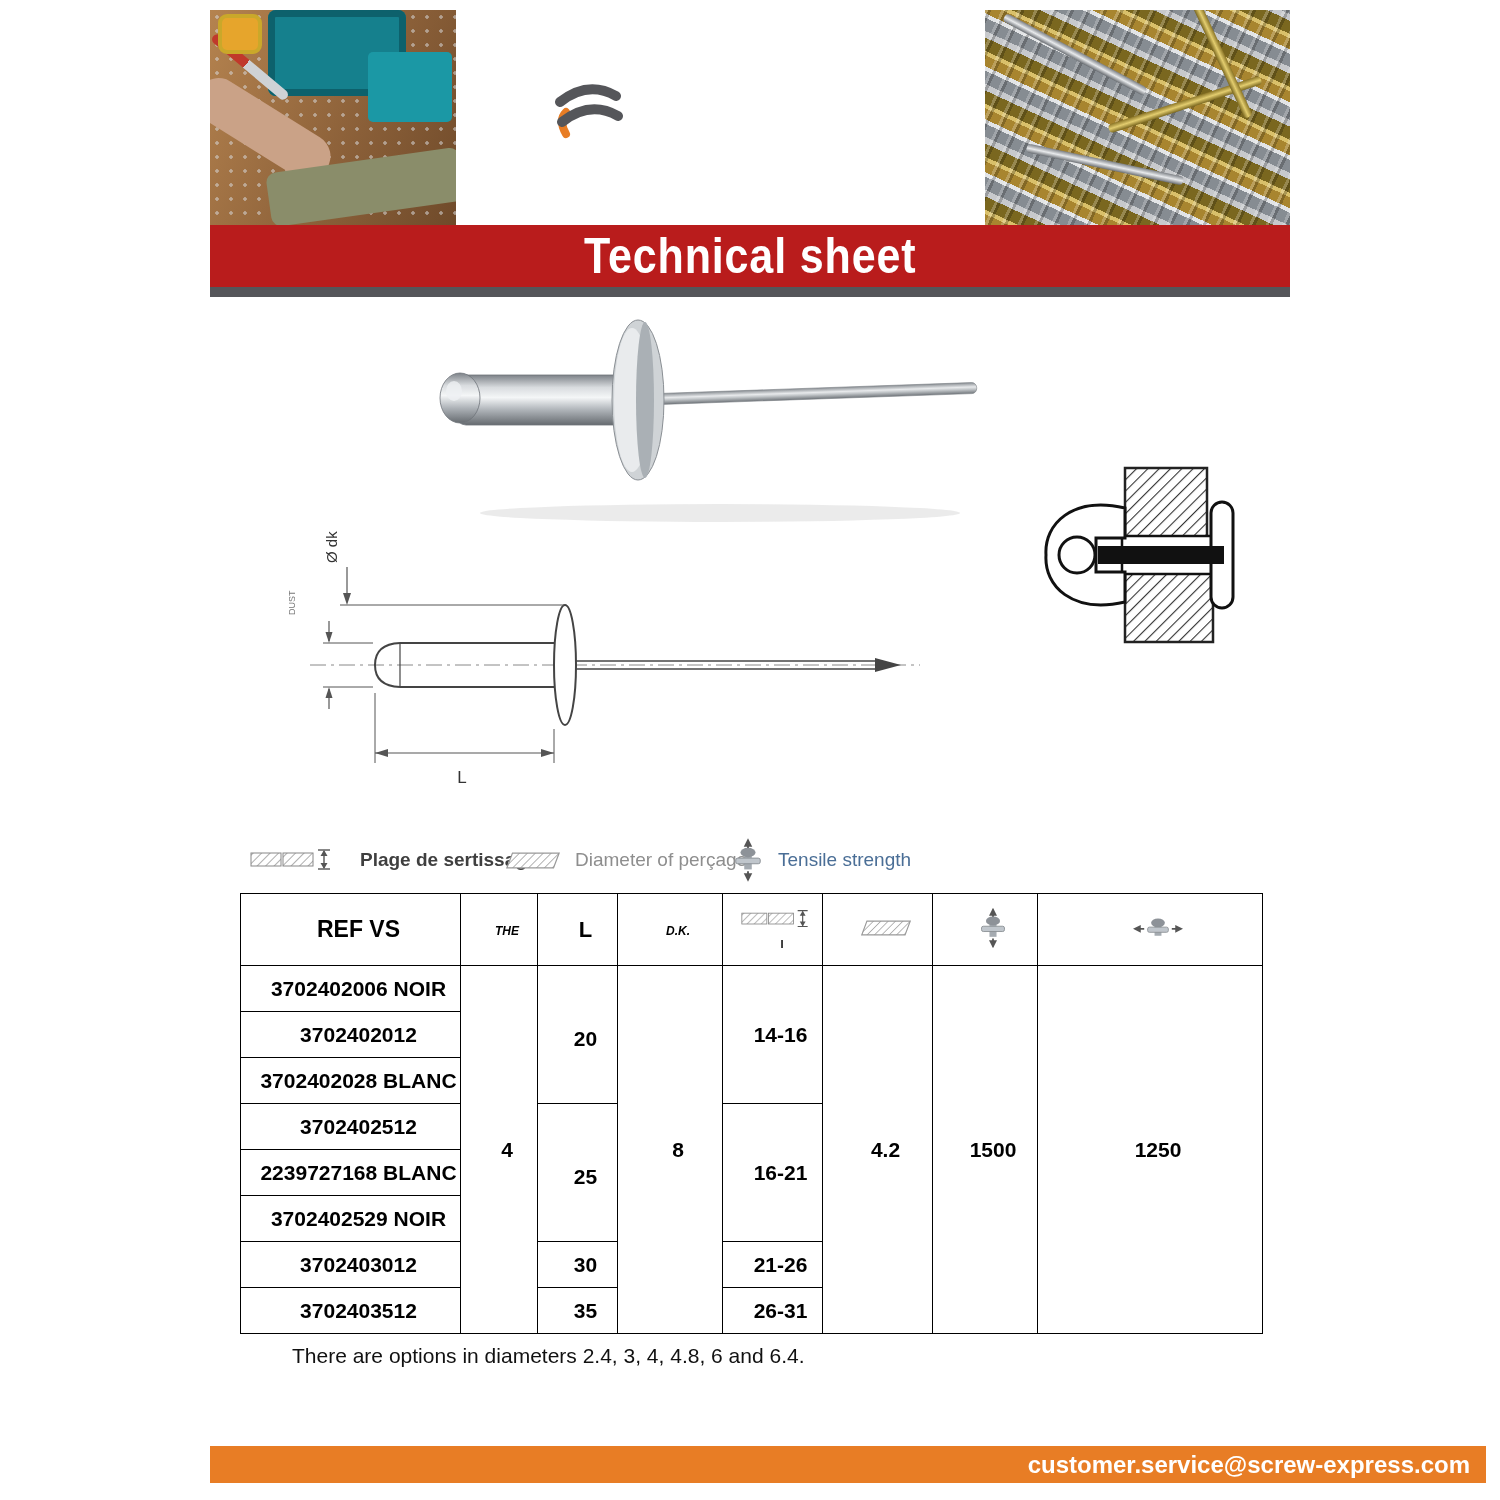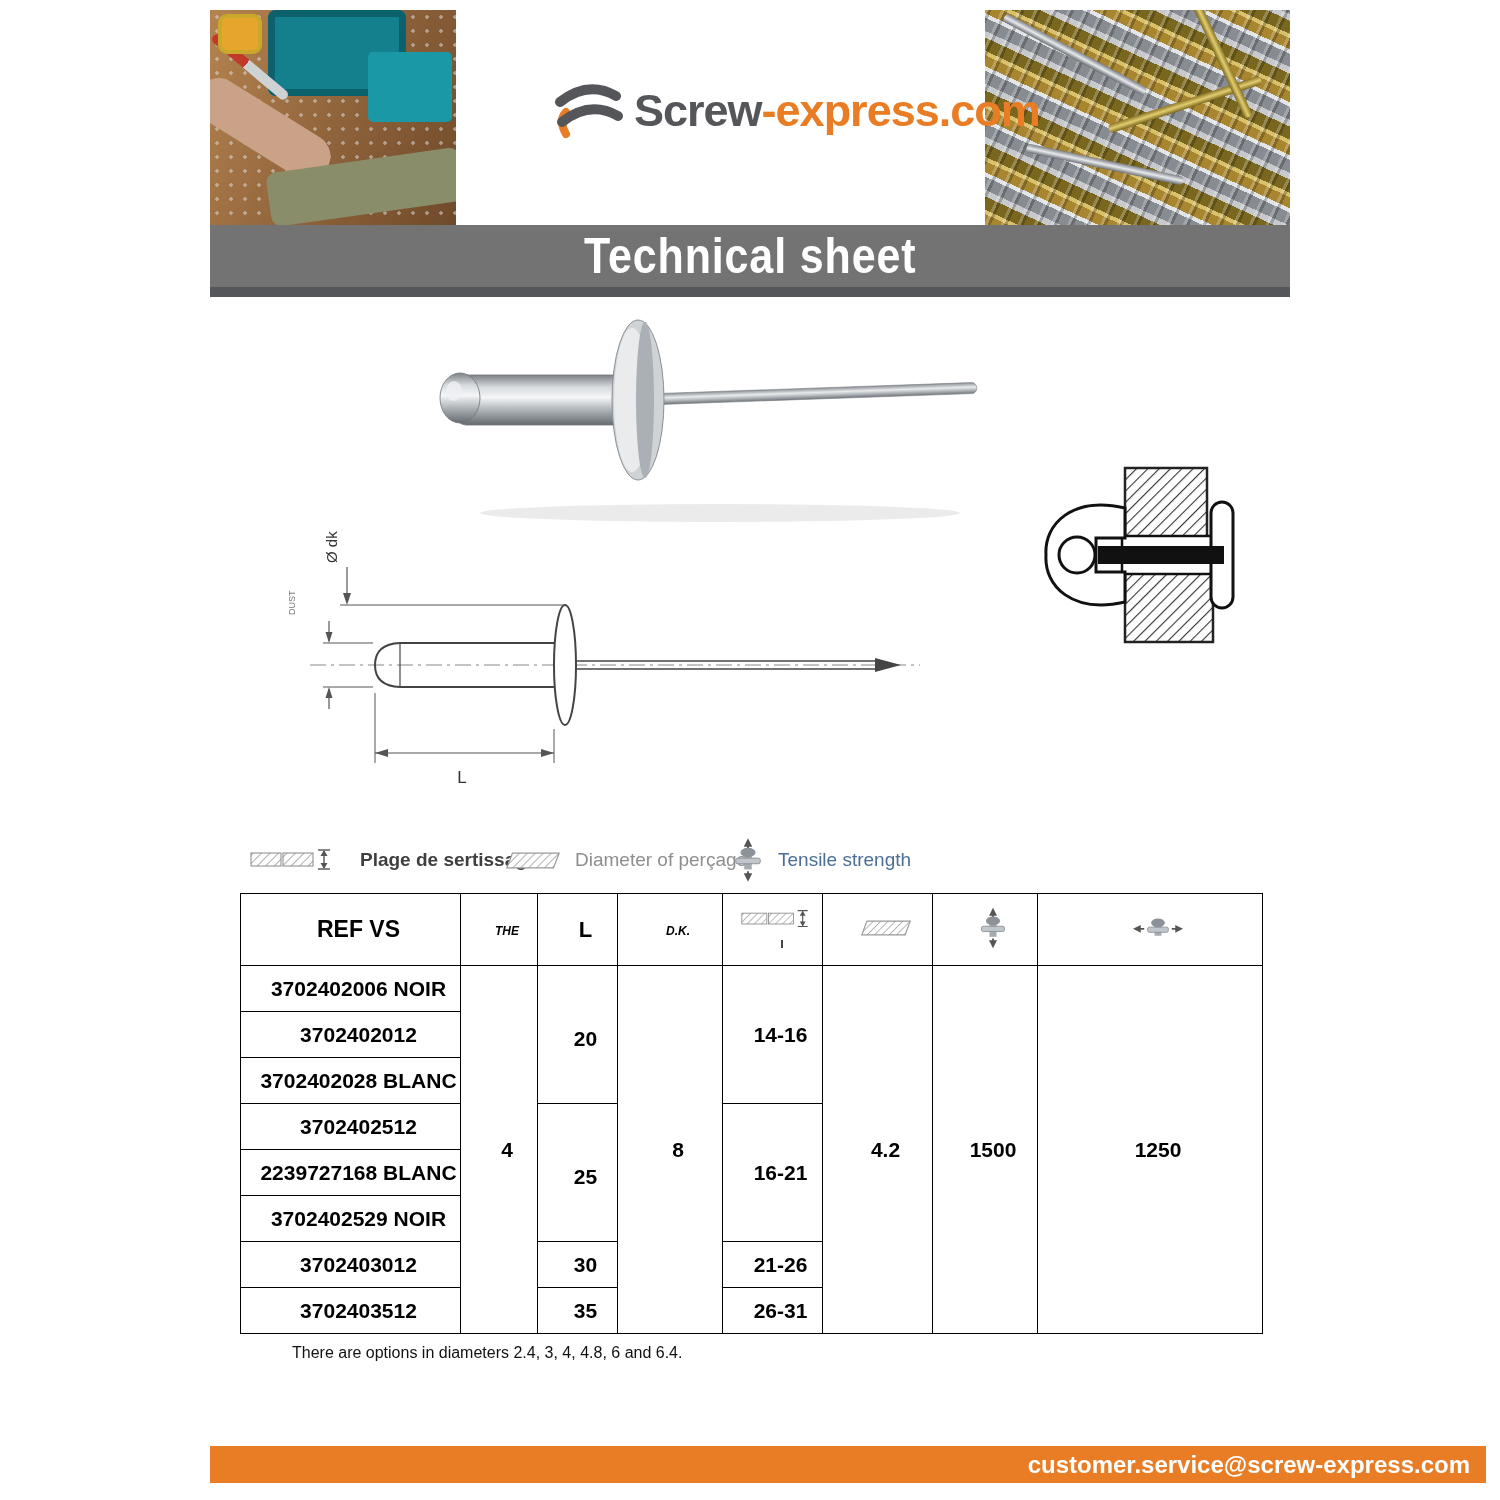--- a/index.html
+++ b/index.html
@@ -37,21 +37,21 @@
   .pr-rod.r3 { left:40px; top:150px; transform:rotate(12deg); }
   .pr-rod.r4 { left:150px; top:30px; transform:rotate(65deg); }
 
   
   .logo { position:absolute; left:550px; top:76px; display:flex; align-items:center; gap:10px; }
   .logo-text { font-size:45px; font-weight:800; letter-spacing:-1px; white-space:nowrap; }
   .logo-text .lg-gray { color:#55565A; }
   .logo-text .lg-orange { color:#E87D25; }
 
   
-  .banner { position:absolute; left:210px; top:225px; width:1080px; height:62px; background:#737373;
+  .banner { position:absolute; left:210px; top:225px; width:1080px; height:62px; background:#b91c1c;
     display:flex; align-items:center; justify-content:center; }
   .banner-title { color:#fff; font-size:50px; font-weight:800; transform:scaleX(.86); letter-spacing:1px; }
   .gray-strip { position:absolute; left:210px; top:287px; width:1080px; height:10px; background:#55565A; }
 
   
   .rivet-photo { position:absolute; left:420px; top:295px; width:570px; height:235px; }
   .tech-drawing { position:absolute; left:265px; top:515px; width:670px; height:300px; }
   .cross-section { position:absolute; left:1030px; top:450px; width:220px; height:210px; }
 
   
@@ -69,21 +69,21 @@
   .spec-table tr { height:46px; }
   .spec-table tr.head-row { height:72px; }
   .spec-table td { font-size:21px; }
   .ref-head { font-size:23px; }
   .l-head { font-size:22px; }
   .small-head { font-size:12px; font-weight:bold;font-style:italic; }
   .ref-cell { font-size:20px; }
   .va-top { vertical-align:top; padding-top:9px; }
   .crimp-unit { font-size:11px; font-weight:bold; margin-left:3px; }
 
-  .footnote { position:absolute; left:292px; top:1344px; font-size:16px; color:#111; }
+  .footnote { position:absolute; left:292px; top:1344px; font-size:21px; color:#111; }
 
   
   .bottom-bar { position:absolute; left:210px; top:1446px; width:1276px; height:37px; background:#E87D25;
     display:flex; align-items:center; justify-content:flex-end; padding-right:16px; }
   .bottom-bar .email { color:#fff; font-weight:bold; font-size:24px; text-decoration:none; }
 
   .hidden-defs { position:absolute; width:0; height:0; overflow:hidden; }
 </style>
 </head>
 <body>
@@ -166,23 +166,20 @@
     <div class="pr-rod r3"></div>
     <div class="pr-rod r4 brass"></div>
   </div>
 
   <div class="logo">
     <svg width="74" height="70" viewBox="0 0 74 70">
       <path d="M16 58 Q8 44 16 36" stroke="#E87D25" stroke-width="8" stroke-linecap="round" fill="none"></path>
       <path d="M10 26 Q38 4 66 20" stroke="#55565A" stroke-width="10" stroke-linecap="round" fill="none"></path>
       <path d="M12 46 Q40 24 68 40" stroke="#55565A" stroke-width="10" stroke-linecap="round" fill="none"></path>
     </svg>
-    <div class="logo-text">
-      <span class="lg-gray">Screw</span><span class="lg-orange">-express.com</span>
-    </div>
   </div>
 
   <div class="banner">
     <div class="banner-title">Technical sheet</div>
   </div>
   <div class="gray-strip"></div>
 
   <svg class="rivet-photo" viewBox="0 0 570 235">
     <ellipse cx="300" cy="218" rx="240" ry="9" fill="rgba(60,60,60,0.10)"></ellipse>
     <g transform="rotate(-2 225 108)">

